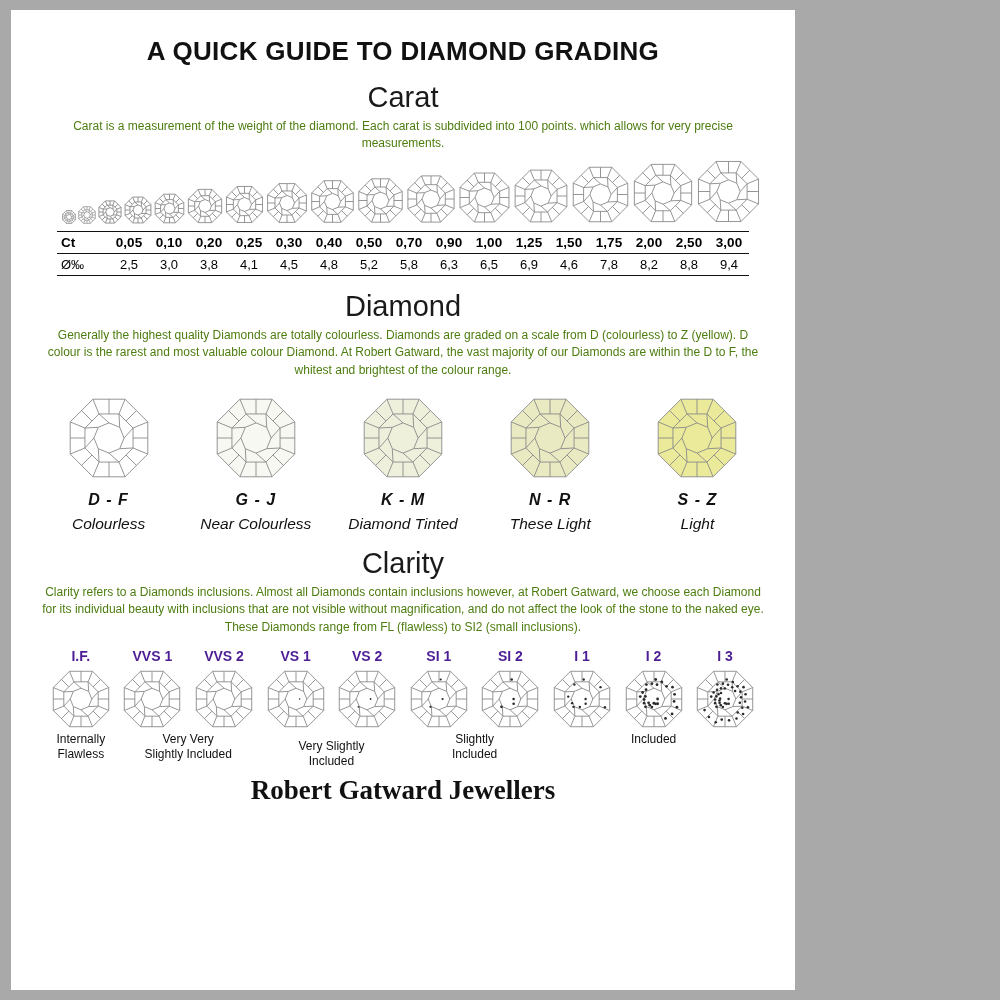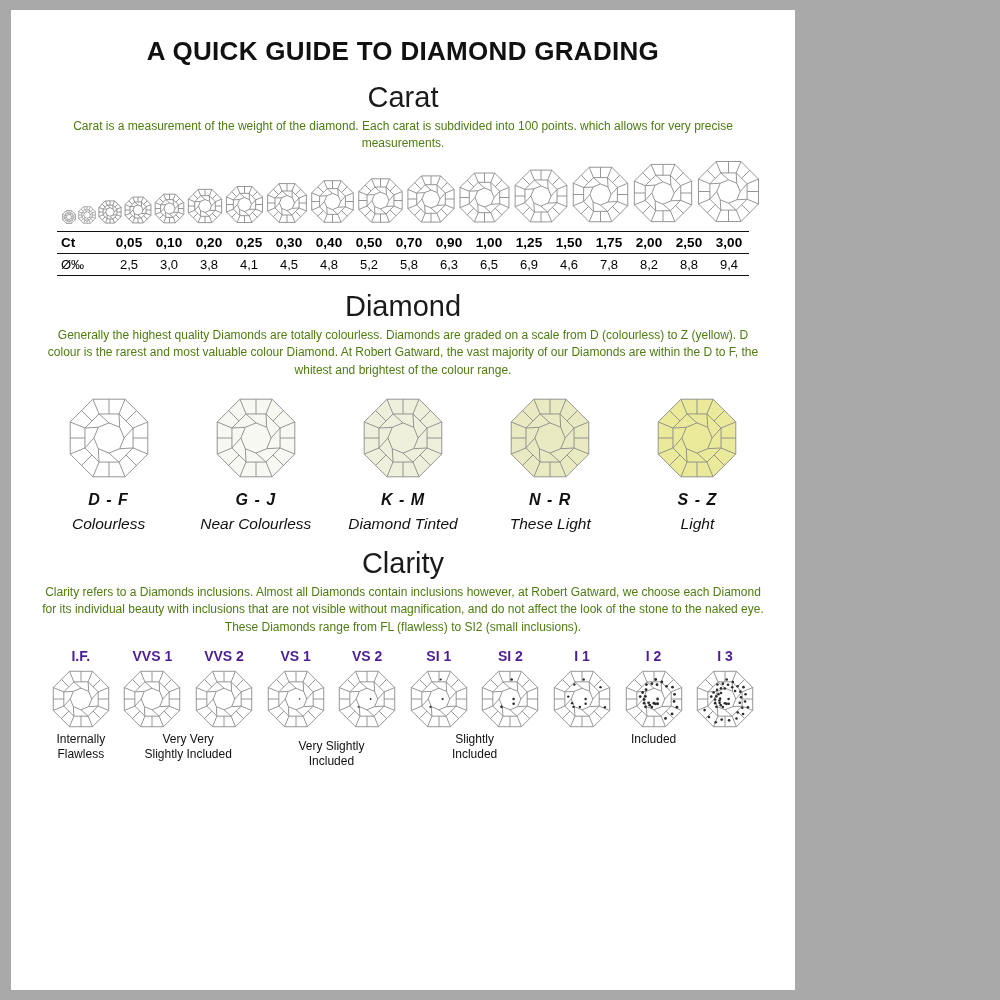--- a/index.html
+++ b/index.html
@@ -1309,13 +1309,14 @@
       </div>
     <div class="clarity-captions" id="clarity-captions">
         <div class="cl-col" style="flex: 1 1 0px;">Internally<br>Flawless</div>
         <div class="cl-col" style="flex: 2 2 0px;">Very Very<br>Slightly Included</div>
         <div class="cl-col" style="flex: 2 2 0px; margin-top: 7px;">Very Slightly<br>Included</div>
         <div class="cl-col" style="flex: 2 2 0px;">Slightly<br>Included</div>
         <div class="cl-col" style="flex: 3 3 0px;">Included</div>
       </div>
   </div>
 
+  <div class="footer">Robert Gatward Jewellers</div>
 </div>
 
 </body></html>

